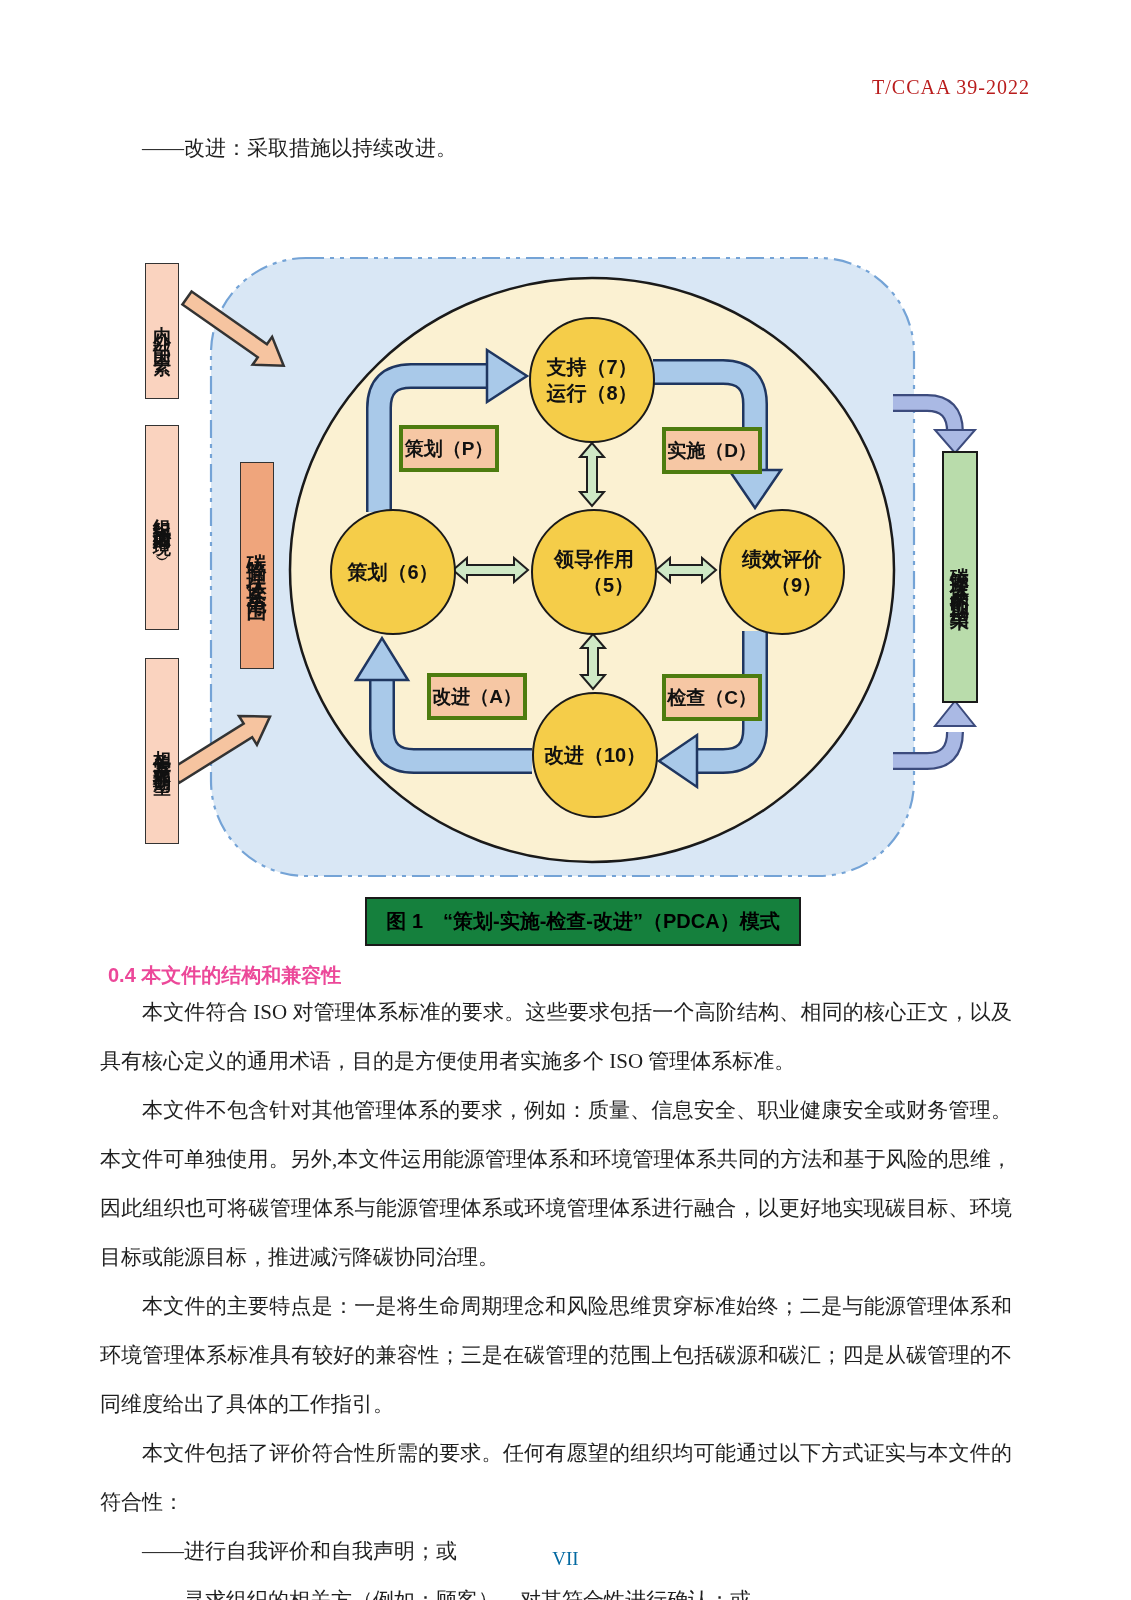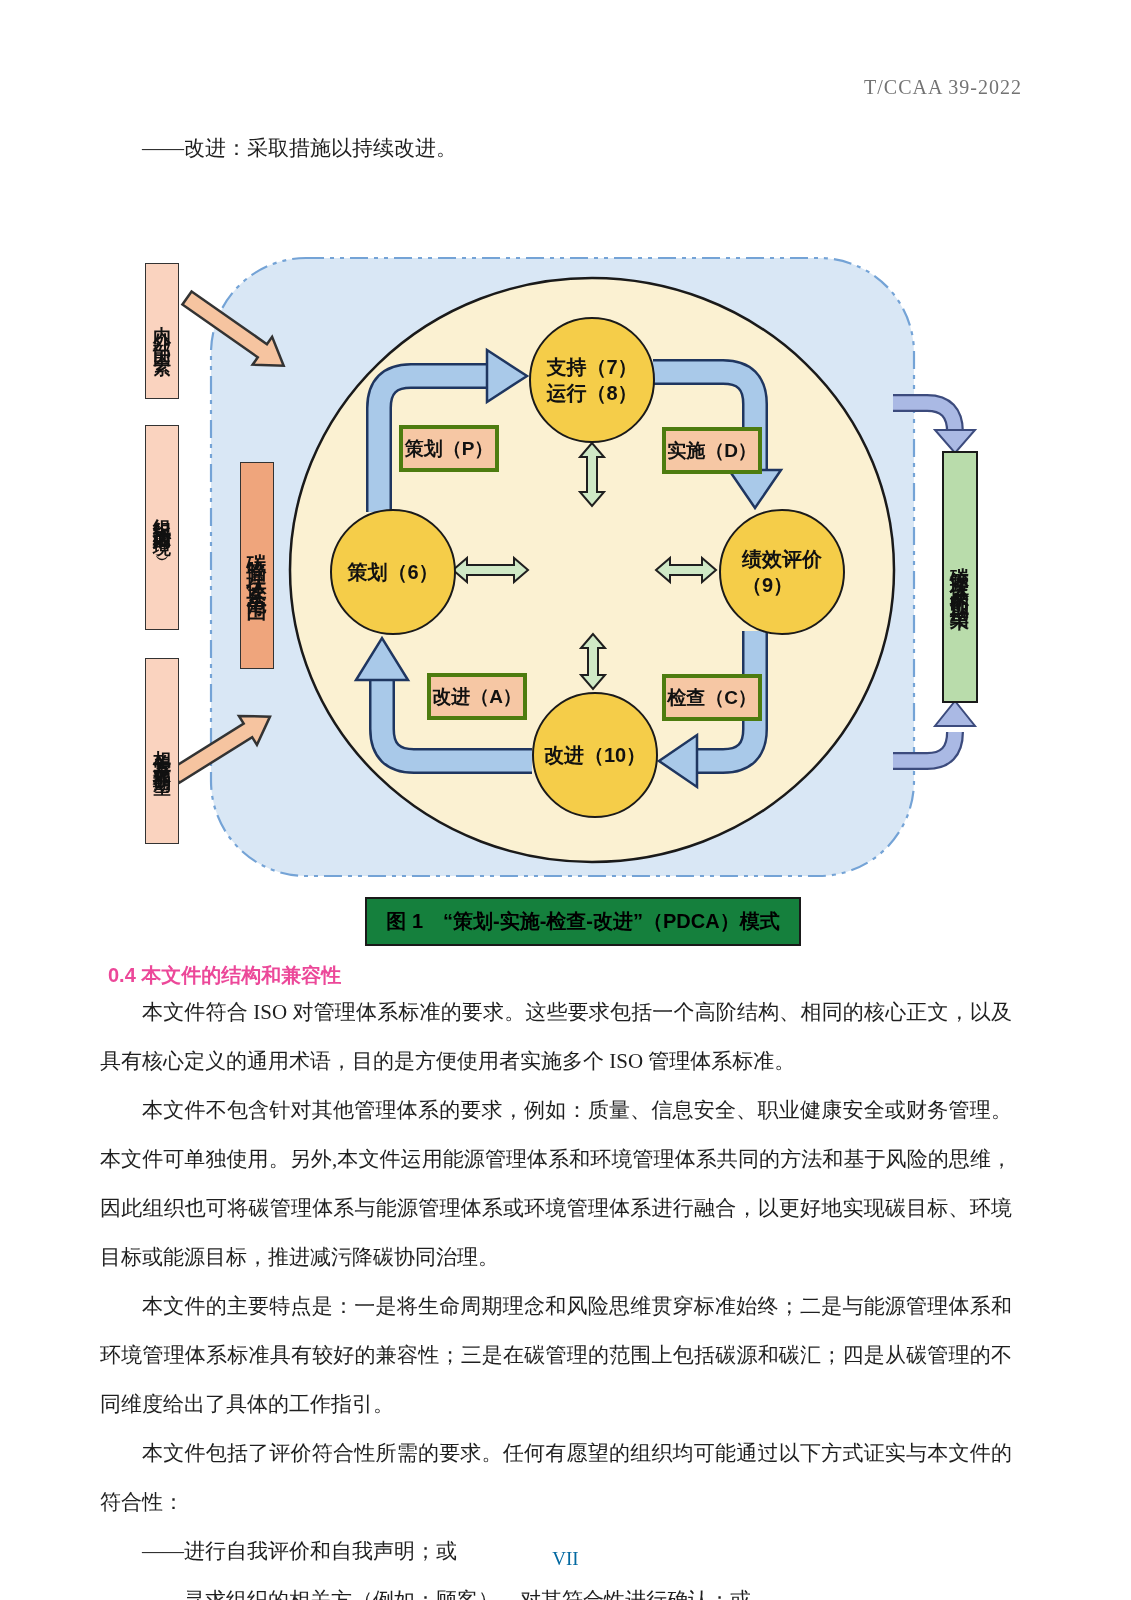--- a/index.html
+++ b/index.html
@@ -1,39 +1,39 @@
 <!DOCTYPE html>
 <html><head>
 <meta charset="utf-8">
 <style>
   html,body{margin:0;padding:0;}
   body{width:1131px;height:1600px;background:#ffffff;position:relative;
        font-family:"Liberation Serif",serif;color:#1f1f1f;}
   .abs{position:absolute;}
 
   
-  .doc-number{position:absolute;top:76px;right:109px;font-size:20px;letter-spacing:1px;color:#737373;}
+  .doc-number{position:absolute;top:76px;right:101px;font-size:20px;letter-spacing:1px;color:#b91c1c;}
   .page-footer{position:absolute;top:1548px;left:0;width:100%;text-align:center;font-size:19px;color:#0369a1;}
 
   
   .intro{position:absolute;left:100px;top:128px;width:930px;font-size:21px;line-height:41px;}
   .intro p{margin:0;text-indent:2em;}
 
   
   .diagram{position:absolute;left:115px;top:240px;width:880px;height:700px;}
   .diagram svg{position:absolute;left:0;top:0;}
   .dlabel{position:absolute;display:flex;align-items:center;justify-content:center;
           font-family:"Liberation Sans",sans-serif;font-weight:bold;color:#111;}
   .vbox{border:1.5px solid #333;}
   .vbox .vtext{writing-mode:vertical-rl;text-orientation:upright;line-height:1;}
   .ctx{background:#fad3bf;}
   .scope{background:#efa57c;}
   .result{background:#b9dcab;border:2px solid #1a1a1a;}
   .circle{width:122px;height:122px;border-radius:50%;background:#f5cd49;border:2.5px solid #1a1a1a;
-          font-size:20px;line-height:1.3;text-align:left;white-space:pre-line;}
+          font-size:20px;line-height:1.3;text-align:right;white-space:pre-line;}
   .pdca{width:92px;height:39px;background:#f6c7a4;border:4px solid #4d7c0f;font-size:19px;}
   .sub-small{font-size:13px;}
 
   
   .caption{position:absolute;left:365px;top:897px;width:432px;height:45px;background:#15803d;
            border:2.5px solid #1a1a1a;display:flex;align-items:center;justify-content:center;
            font-family:"Liberation Sans",sans-serif;font-weight:bold;font-size:20px;color:#000;}
 
   
   .section-title{position:absolute;left:104px;top:958px;margin:4px;font-family:"Liberation Sans",sans-serif;
@@ -117,20 +117,22 @@
     <span class="vtext" style="letter-spacing:8px;">碳管理体系范围</span>
   </div>
 
   <div class="dlabel vbox result abs" style="left:827px;top:211px;width:32px;height:248px;font-size:19px;">
     <span class="vtext" style="letter-spacing:5px;">碳管理体系的预期结果</span>
   </div>
 
   <div class="dlabel circle abs" style="left:414px;top:77px;">支持（7）
 运行（8）</div>
   <div class="dlabel circle abs" style="left:215px;top:269px;">策划（6）</div>
+  <div class="dlabel circle abs" style="left:416px;top:269px;">领导作用
+（5）</div>
   <div class="dlabel circle abs" style="left:604px;top:269px;">绩效评价
 （9）</div>
   <div class="dlabel circle abs" style="left:417px;top:452px;">改进（10）</div>
 
   <div class="dlabel pdca abs" style="left:284px;top:185px;">策划（P）</div>
   <div class="dlabel pdca abs" style="left:547px;top:187px;">实施（D）</div>
   <div class="dlabel pdca abs" style="left:290px;top:433px;margin-left:22px;">改进（A）</div>
   <div class="dlabel pdca abs" style="left:547px;top:434px;">检查（C）</div>
 </div>
 

